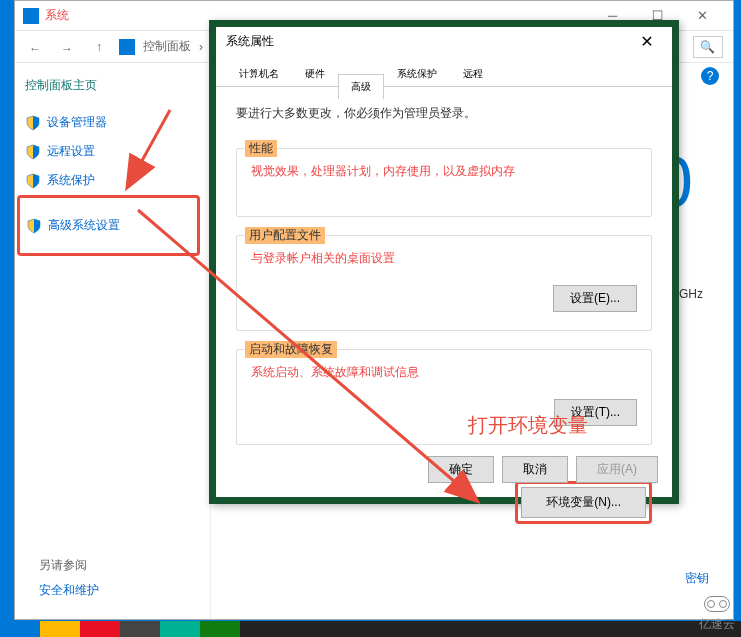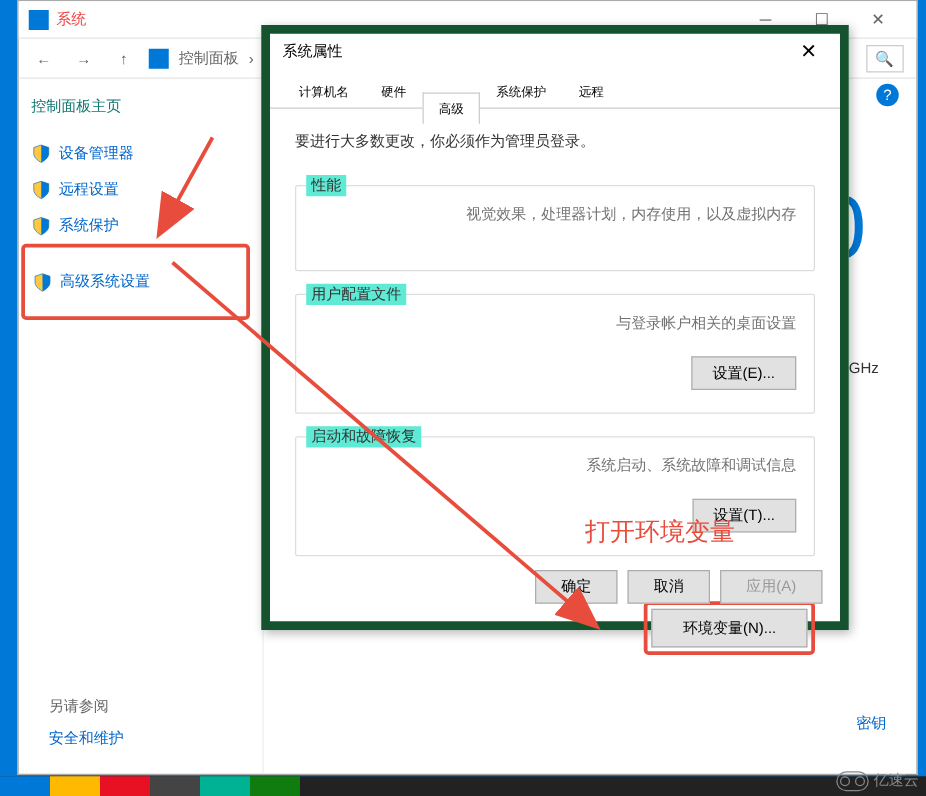--- a/index.html
+++ b/index.html
@@ -33,22 +33,22 @@
     
     .sp-dialog { position: absolute; left: 209px; top: 20px; width: 470px; height: 484px; background: #fff; border: 7px solid #14532d; box-shadow: 2px 2px 8px rgba(0,0,0,0.3); }
     .sp-titlebar { height: 28px; display: flex; align-items: center; padding: 0 10px; font-size: 12px; }
     .sp-close { margin-left: auto; font-size: 16px; width: 30px; text-align: center; cursor: pointer; }
     .sp-tabs { display: flex; border-bottom: 1px solid #ccc; padding: 0 10px; margin-top: 6px; }
     .sp-tab { padding: 5px 12px; font-size: 10px; border: 1px solid transparent; border-bottom: none; cursor: pointer; }
     .sp-tab.active { border-color: #ccc; background: #fff; position: relative; top: 13px; }
     .sp-content { padding: 18px 20px; font-size: 12px; color: #333; }
     .sp-note { margin-bottom: 26px; }
     .gbox { border: 1px solid #ddd; border-radius: 2px; padding: 14px 14px 18px; margin-bottom: 18px; position: relative; }
-    .gbox-title { position: absolute; top: -9px; left: 8px; background: #5eead4; padding: 0 4px; font-size: 12px; }
-    .gbox-desc { margin-bottom: 18px; color: #737373; text-align: right; }
+    .gbox-title { position: absolute; top: -9px; left: 8px; background: #fdba74; padding: 0 4px; font-size: 12px; }
+    .gbox-desc { margin-bottom: 18px; color: #ef4444; }
     .gbox-btn { float: right; padding: 4px 16px; font-size: 12px; background: #e1e1e1; border: 1px solid #adadad; cursor: pointer; min-width: 78px; }
     .gbox-btn.hl { border: 2px solid #0078d7; }
     .gbox::after { content: ''; display: block; clear: both; }
     .env-row { text-align: right; padding: 0 20px; }
     .env-btn { padding: 6px 24px; font-size: 12px; background: #e1e1e1; border: 1px solid #adadad; cursor: pointer; }
     .env-btn-wrap { display: inline-block; border: 3px solid #e74c3c; border-radius: 4px; padding: 3px; }
     .sp-footer { position: absolute; bottom: 14px; right: 14px; display: flex; gap: 8px; }
     .sp-footer button { padding: 4px 20px; font-size: 12px; background: #e1e1e1; border: 1px solid #adadad; cursor: pointer; }
     .sp-footer button:disabled { color: #999; }
     
@@ -57,21 +57,21 @@
     .arrow-svg { position: absolute; pointer-events: none; }
     
     
     .taskbar { position: absolute; bottom: 0; left: 0; right: 0; height: 16px; background: #222; display: flex; }
     .tbicon { width: 40px; height: 16px; }
     
     
     .desk { position: absolute; left: 0; top: 0; width: 14px; height: 620px; background: #0078d7; }
     
     
-    .watermark { position: absolute; right: 6px; bottom: 4px; font-size: 12px; color: #888; display: flex; align-items: center; gap: 4px; }
+    .watermark { position: absolute; right: 6px; bottom: 4px; font-size: 12px; color: #888; display: flex; align-items: center; gap: 4px; flex-direction: column; }
     .wm-icon { width: 26px; height: 16px; border: 1.5px solid #888; border-radius: 8px; position: relative; }
     .wm-icon::before, .wm-icon::after { content: ''; position: absolute; border: 1.5px solid #888; border-radius: 50%; }
     .wm-icon::before { width: 6px; height: 6px; left: 2px; top: 3px; }
     .wm-icon::after { width: 6px; height: 6px; right: 2px; top: 3px; }
   </style>
 </head>
 <body>
 
 <div class="desk"></div>
 

